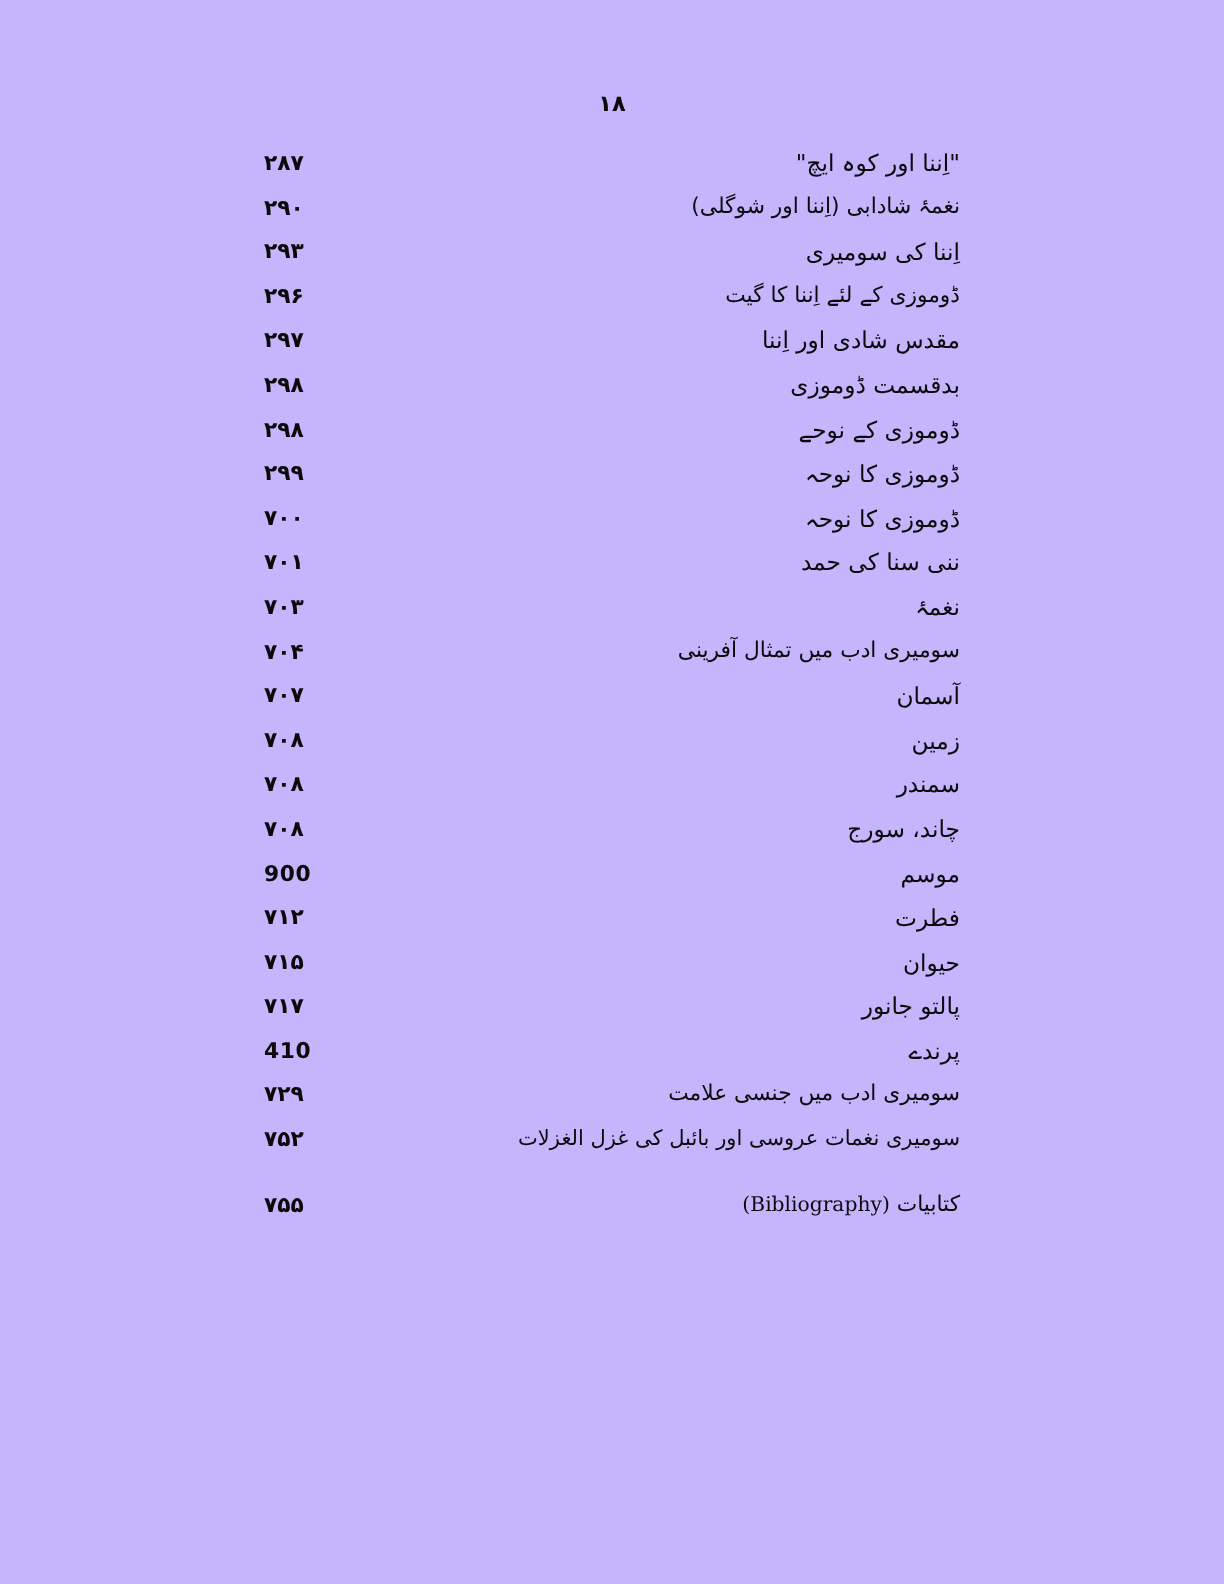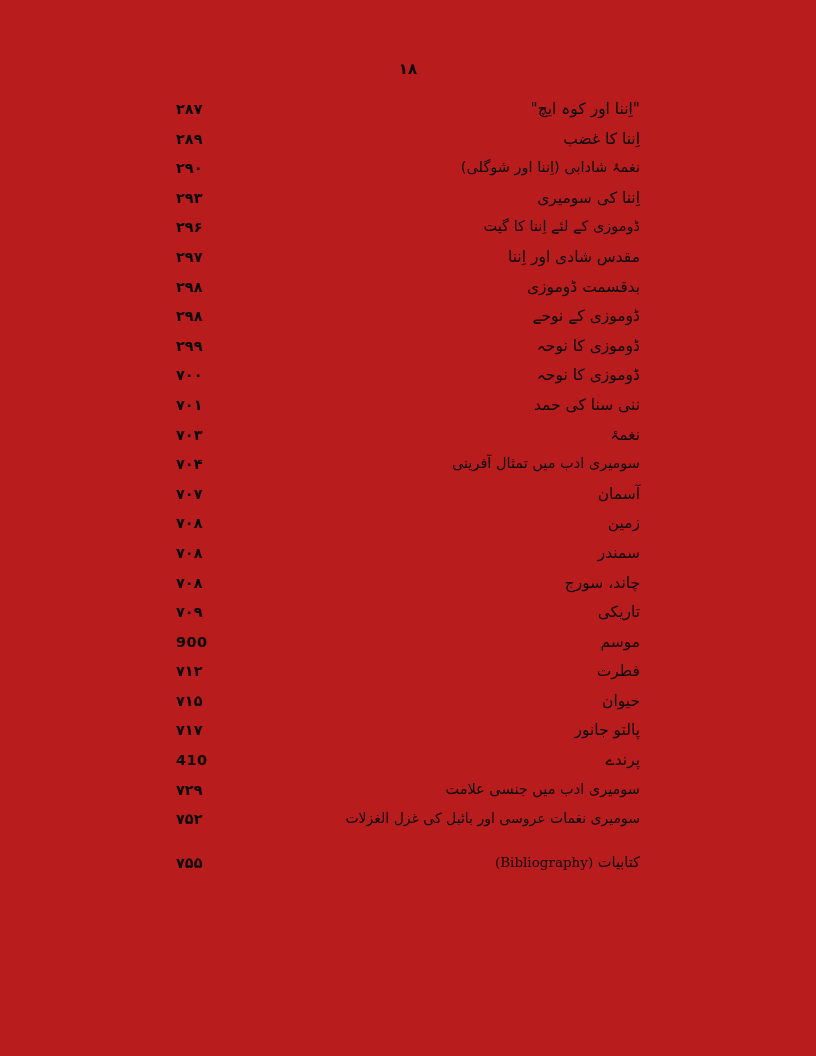--- a/index.html
+++ b/index.html
@@ -13,21 +13,21 @@
     height: 1056px;
     position: relative;
     font-family: "DejaVu Sans", "Liberation Sans", sans-serif;
     color: #0a0a0a;
     overflow: hidden;
   }
 
   .page {
     position: absolute;
     inset: 0;
-    background: #b91c1c;
+    background: #c4b5fd;
   }
 
   
   .folio {
     position: absolute;
     top: 62px;
     left: 0;
     width: 816px;
     text-align: center;
     font-size: 15px;
@@ -105,24 +105,20 @@
 <div class="page">
 
   <div class="folio">۱۸</div>
 
   <div class="toc">
       <div class="toc-row">
         <div class="toc-page-number">۲۸۷</div>
         <div class="toc-title">"اِننا اور کوہ ایچ"</div>
       </div>
       <div class="toc-row">
-        <div class="toc-page-number">۲۸۹</div>
-        <div class="toc-title">اِننا کا غضب</div>
-      </div>
-      <div class="toc-row">
         <div class="toc-page-number">۲۹۰</div>
         <div class="toc-title long">نغمۂ شادابی (اِننا اور شوگلی)</div>
       </div>
       <div class="toc-row">
         <div class="toc-page-number">۲۹۳</div>
         <div class="toc-title">اِننا کی سومیری</div>
       </div>
       <div class="toc-row">
         <div class="toc-page-number">۲۹۶</div>
         <div class="toc-title long">ڈوموزی کے لئے اِننا کا گیت</div>
@@ -167,24 +163,20 @@
         <div class="toc-page-number">۷۰۸</div>
         <div class="toc-title">زمین</div>
       </div>
       <div class="toc-row">
         <div class="toc-page-number">۷۰۸</div>
         <div class="toc-title">سمندر</div>
       </div>
       <div class="toc-row">
         <div class="toc-page-number">۷۰۸</div>
         <div class="toc-title">چاند، سورج</div>
-      </div>
-      <div class="toc-row">
-        <div class="toc-page-number">۷۰۹</div>
-        <div class="toc-title">تاریکی</div>
       </div>
       <div class="toc-row">
         <div class="toc-page-number">900</div>
         <div class="toc-title">موسم</div>
       </div>
       <div class="toc-row">
         <div class="toc-page-number">۷۱۲</div>
         <div class="toc-title">فطرت</div>
       </div>
       <div class="toc-row">

